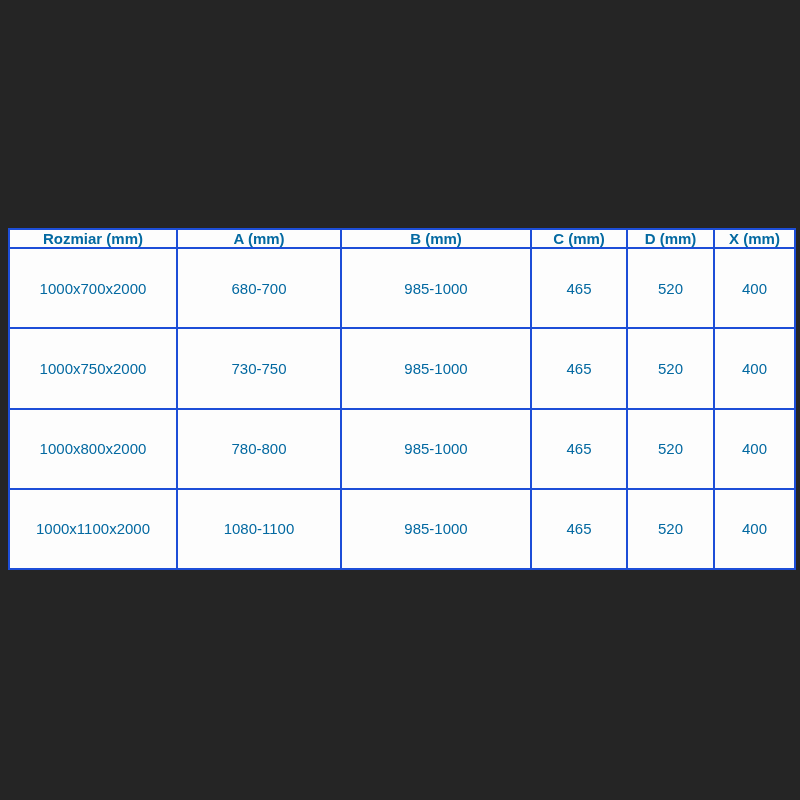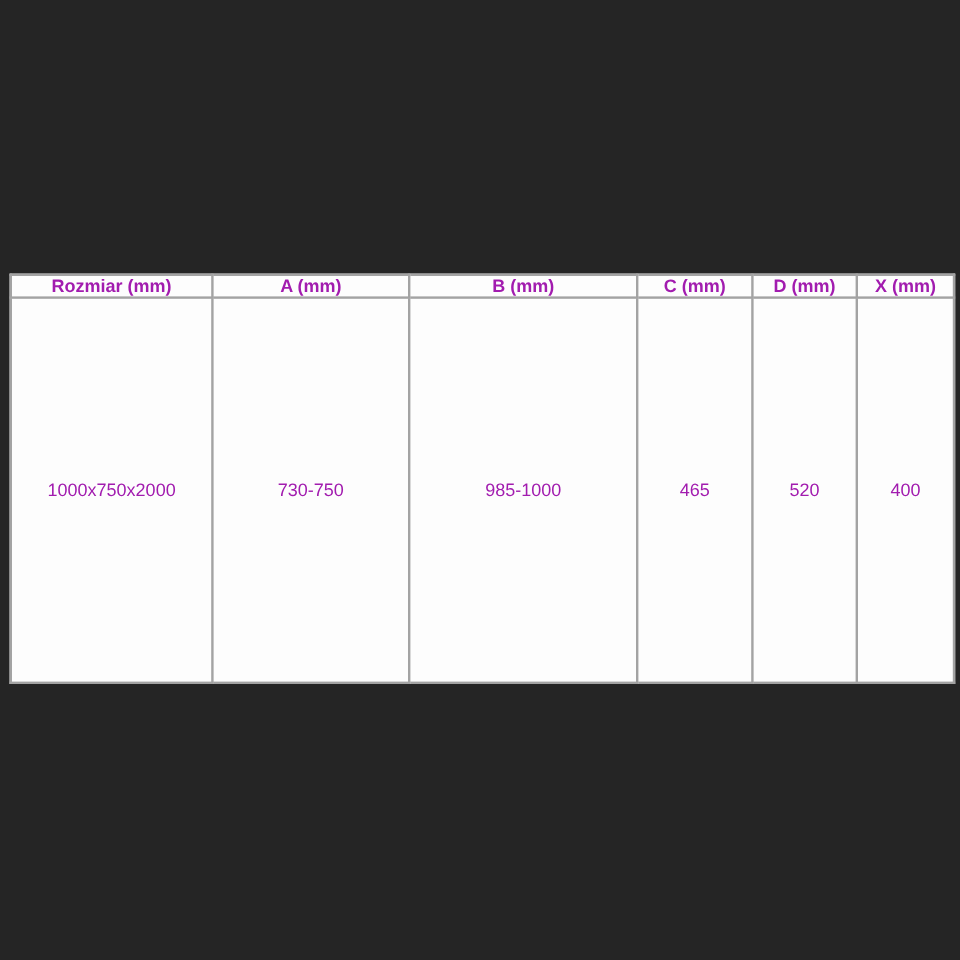--- a/index.html
+++ b/index.html
@@ -23,26 +23,26 @@
   }
   table.spec-table {
     border-collapse: collapse;
     table-layout: fixed;
     width: 100%;
     height: 100%;
     background: #fdfdfd;
   }
   table.spec-table th,
   table.spec-table td {
-    border: 2px solid #a3a3a3;
+    border: 2px solid #1d4ed8;
     text-align: center;
     vertical-align: middle;
     padding: 0;
     font-size: 15px;
-    color: #a21caf;
+    color: #0369a1;
     white-space: nowrap;
     overflow: hidden;
   }
   table.spec-table th {
     font-weight: bold;
     font-size: 15px;
   }
 </style>
 </head>
 <body style="background: rgb(37, 37, 37);">
@@ -62,22 +62,46 @@
           <th>Rozmiar (mm)</th>
           <th>A (mm)</th>
           <th>B (mm)</th>
           <th>C (mm)</th>
           <th>D (mm)</th>
           <th>X (mm)</th>
         </tr>
     </thead>
     <tbody>
         <tr>
+          <td>1000x700x2000</td>
+          <td>680-700</td>
+          <td>985-1000</td>
+          <td>465</td>
+          <td>520</td>
+          <td>400</td>
+        </tr>
+        <tr>
           <td>1000x750x2000</td>
           <td>730-750</td>
+          <td>985-1000</td>
+          <td>465</td>
+          <td>520</td>
+          <td>400</td>
+        </tr>
+        <tr>
+          <td>1000x800x2000</td>
+          <td>780-800</td>
+          <td>985-1000</td>
+          <td>465</td>
+          <td>520</td>
+          <td>400</td>
+        </tr>
+        <tr>
+          <td>1000x1100x2000</td>
+          <td>1080-1100</td>
           <td>985-1000</td>
           <td>465</td>
           <td>520</td>
           <td>400</td>
         </tr>
       </tbody>
   </table>
 </div>
 
 </body></html>

